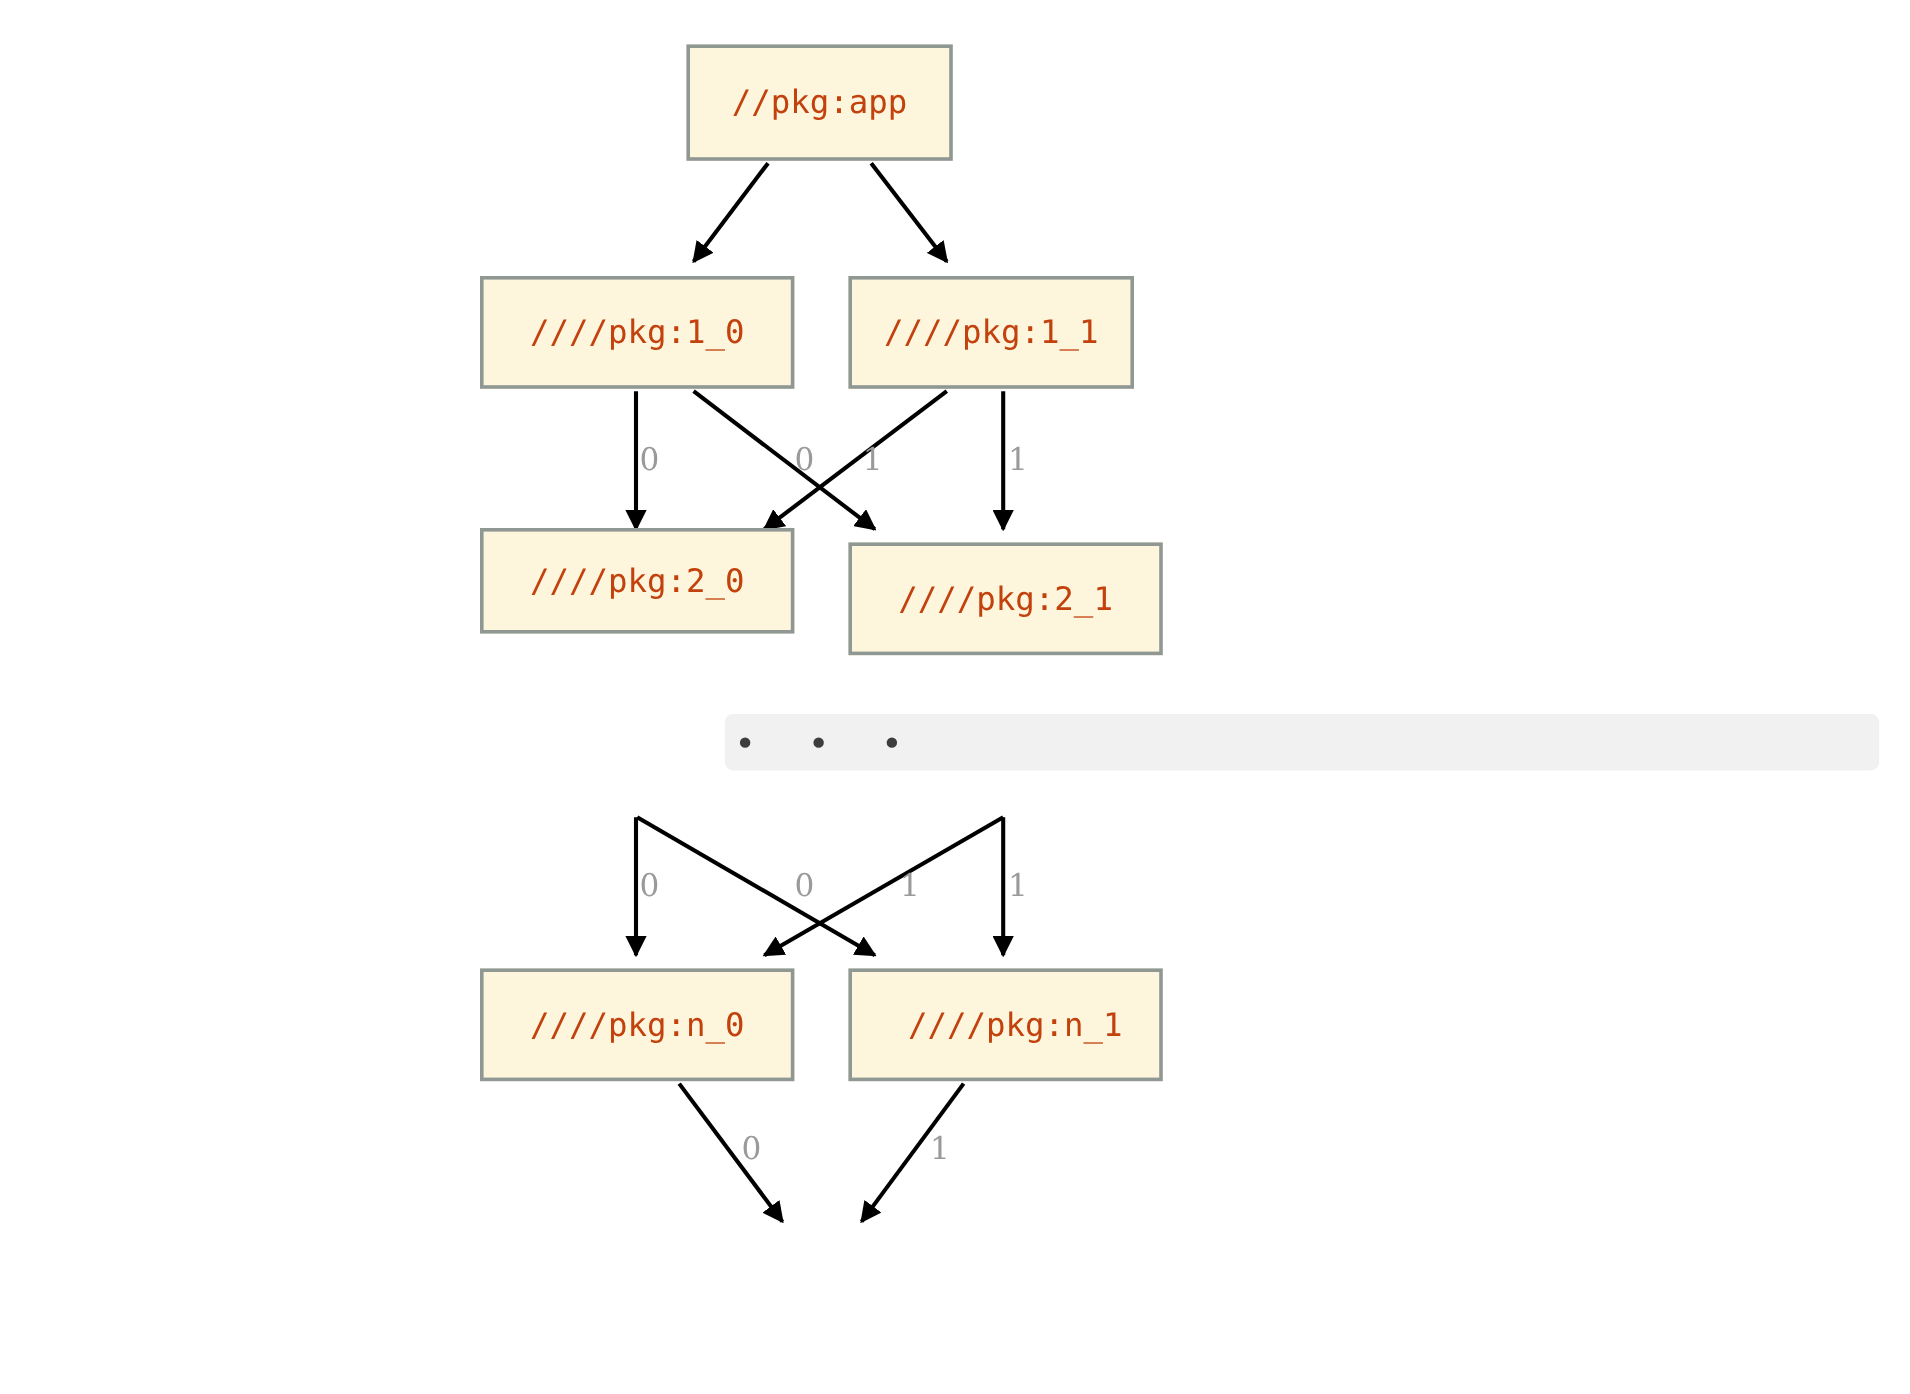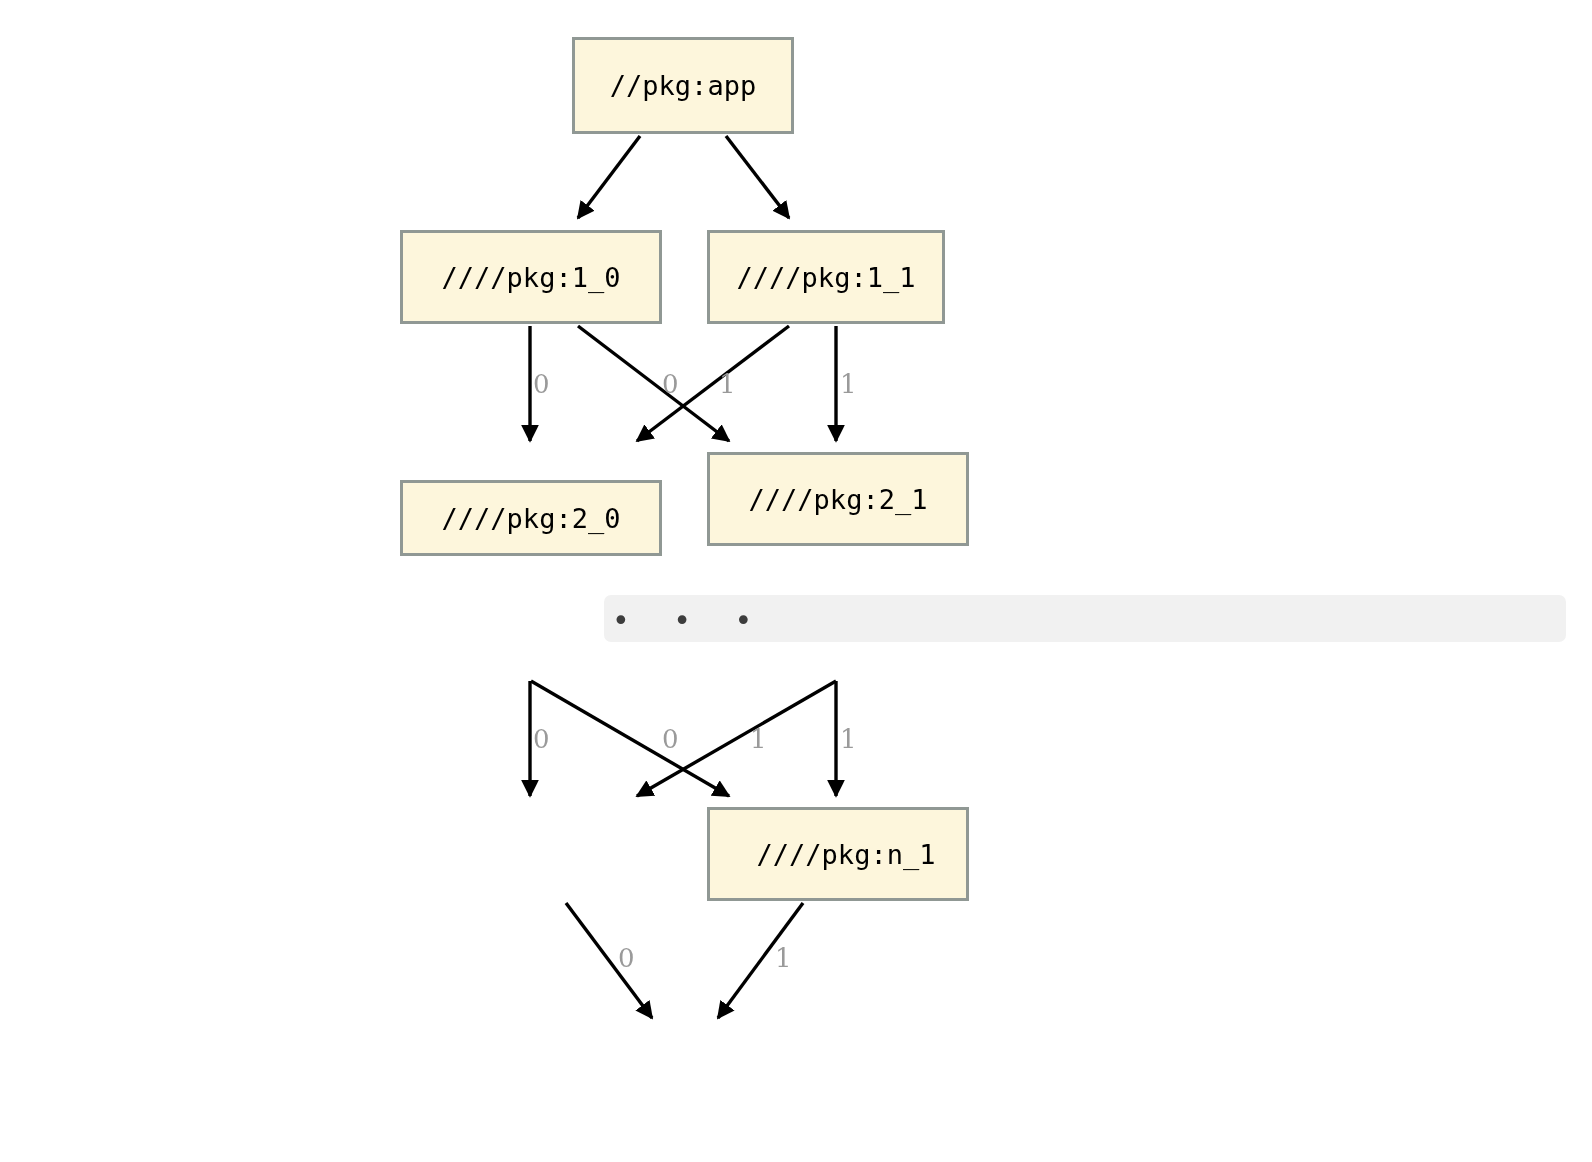--- a/index.html
+++ b/index.html
@@ -29,21 +29,21 @@
     box-sizing: border-box;
     background: #fdf6dc;
     border: 3px solid #909894;
     display: flex;
     align-items: center;
     justify-content: center;
   }
   .node-label {
     font-family: "DejaVu Sans Mono", "Liberation Mono", monospace;
     font-size: 27px;
-    color: #000000;
+    color: #c2410c;
     letter-spacing: 0px;
     white-space: nowrap;
   }
   .edge-label {
     position: absolute;
     font-family: "DejaVu Serif", "Liberation Serif", serif;
     font-size: 26px;
     color: #9a9a9a;
     white-space: nowrap;
     line-height: 1;
@@ -105,28 +105,31 @@
   </div>
 
   <div class="node-box" style="left:400px; top:230px; width:262px; height:94px;">
     <span class="node-label">////pkg:1_0</span>
   </div>
 
   <div class="node-box" style="left:707px; top:230px; width:238px; height:94px;">
     <span class="node-label">////pkg:1_1</span>
   </div>
 
-  <div class="node-box" style="left:400px; top:480px; width:262px; height:76px;">
+  <div class="node-box" style="left:400px; top:440px; width:262px; height:88px;">
     <span class="node-label">////pkg:2_0</span>
   </div>
 
   <div class="node-box" style="left:707px; top:452px; width:262px; height:94px;align-items:center;">
     <span class="node-label">////pkg:2_1</span>
   </div>
 
+  <div class="node-box" style="left:400px; top:807px; width:262px; height:94px;">
+    <span class="node-label">////pkg:n_0</span>
+  </div>
 
   <div class="node-box" style="left:707px; top:807px; width:262px; height:94px;padding-left:16px;">
     <span class="node-label">////pkg:n_1</span>
   </div>
 
 
   <span class="edge-label" style="left:533px; top:371px;">0</span>
   <span class="edge-label" style="left:662px; top:371px;">0</span>
   <span class="edge-label" style="left:719px; top:371px;">1</span>
   <span class="edge-label" style="left:840px; top:371px;">1</span>

